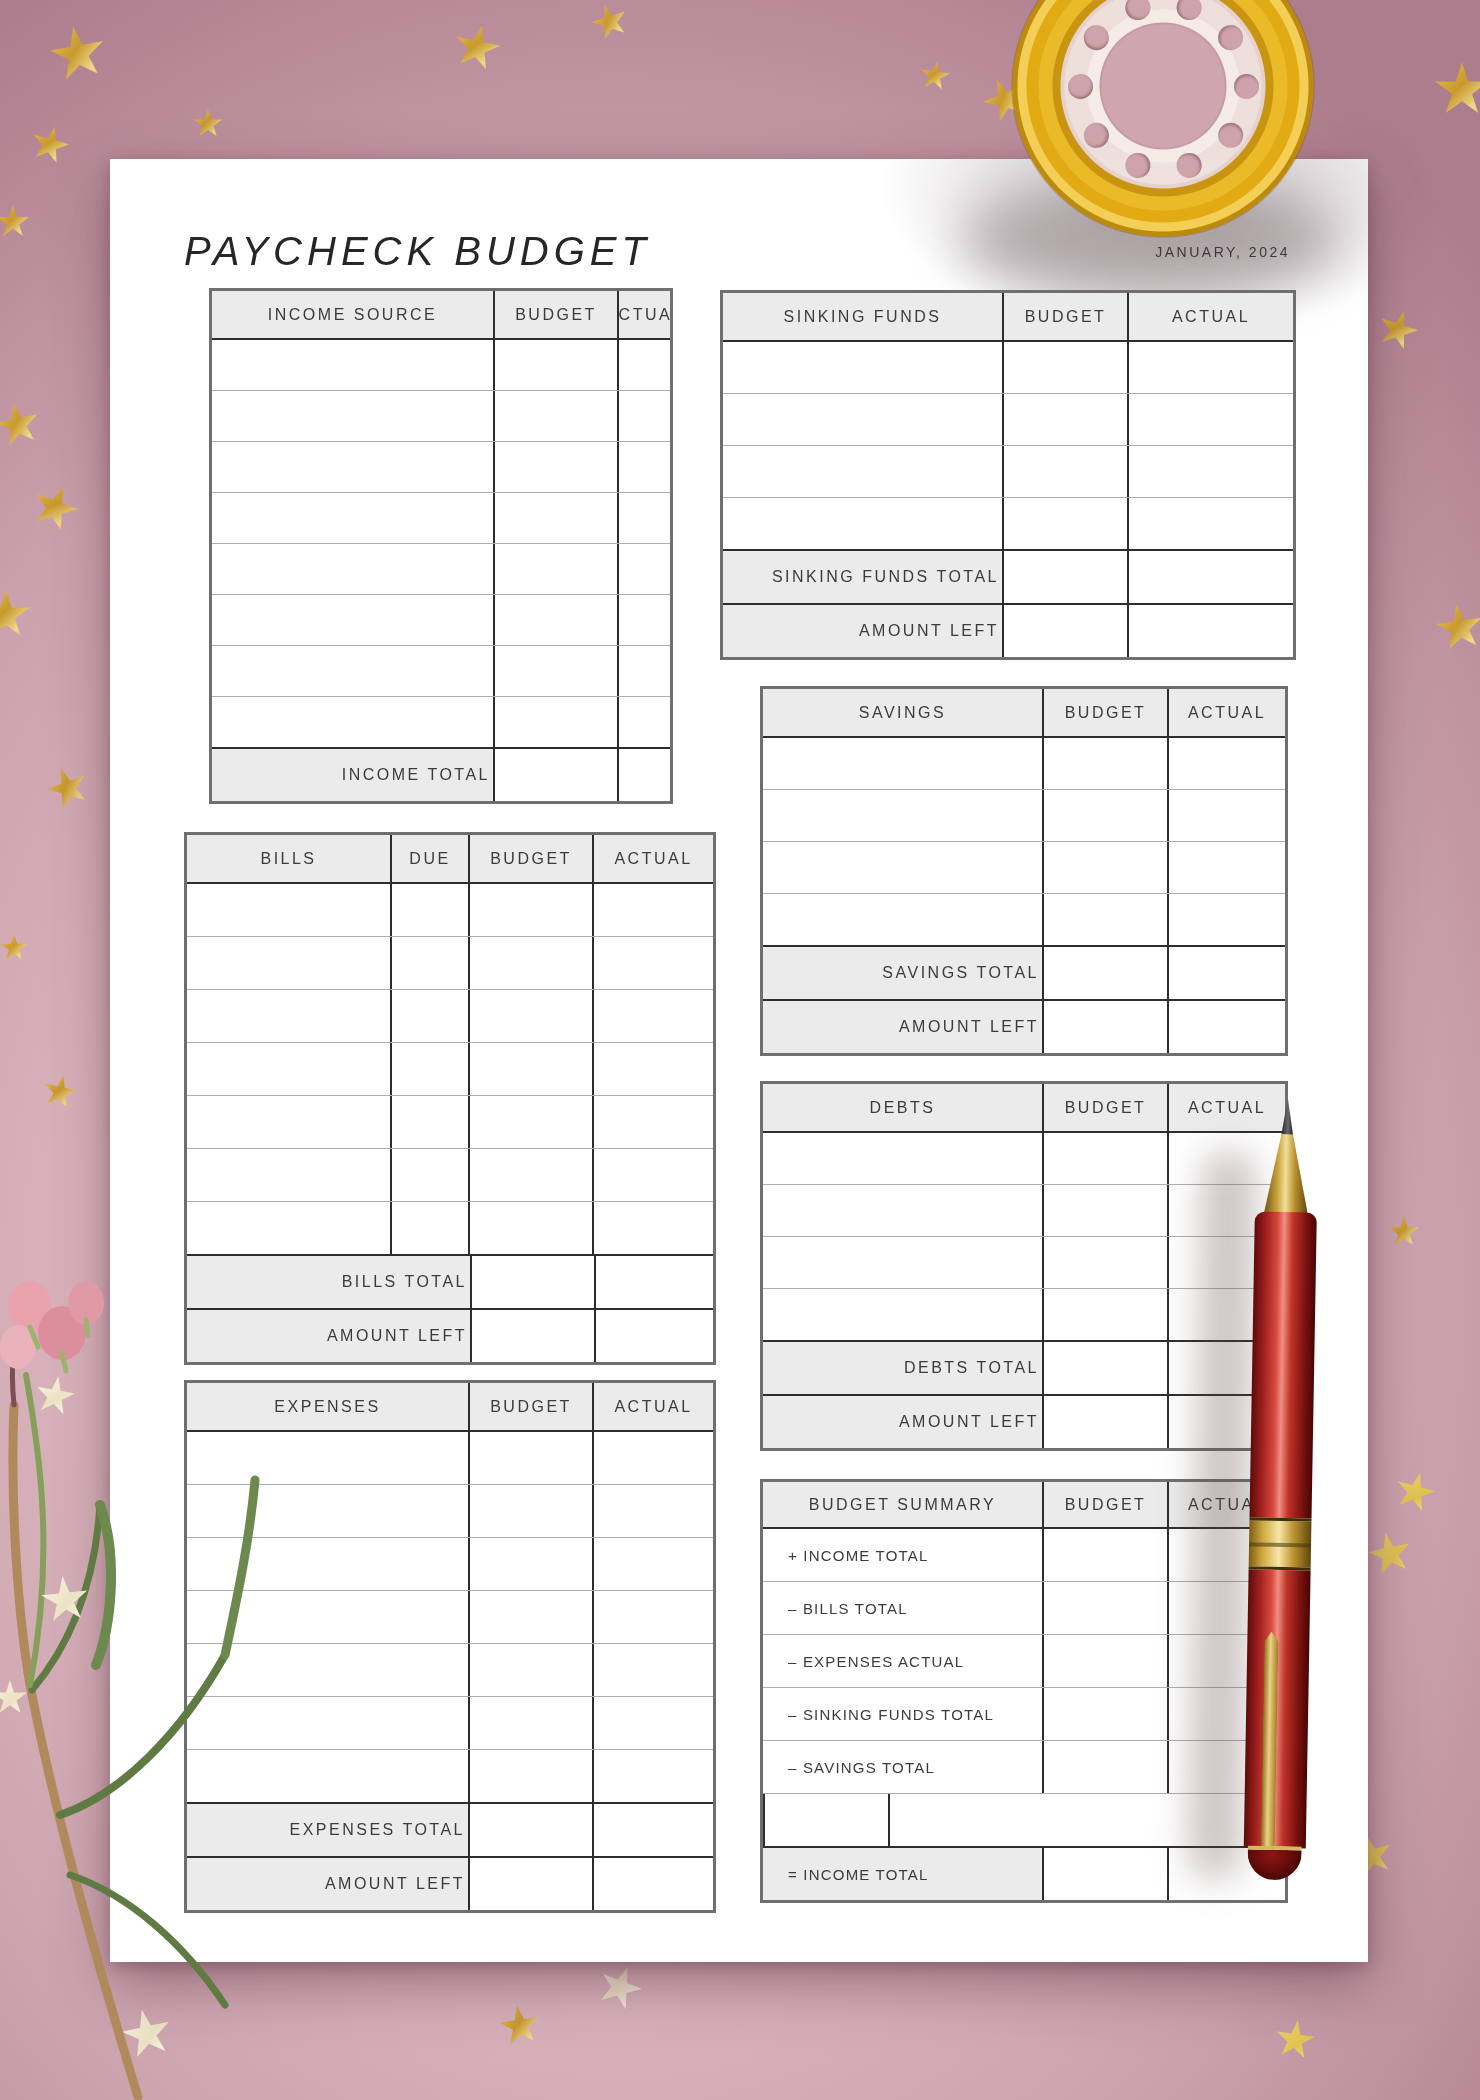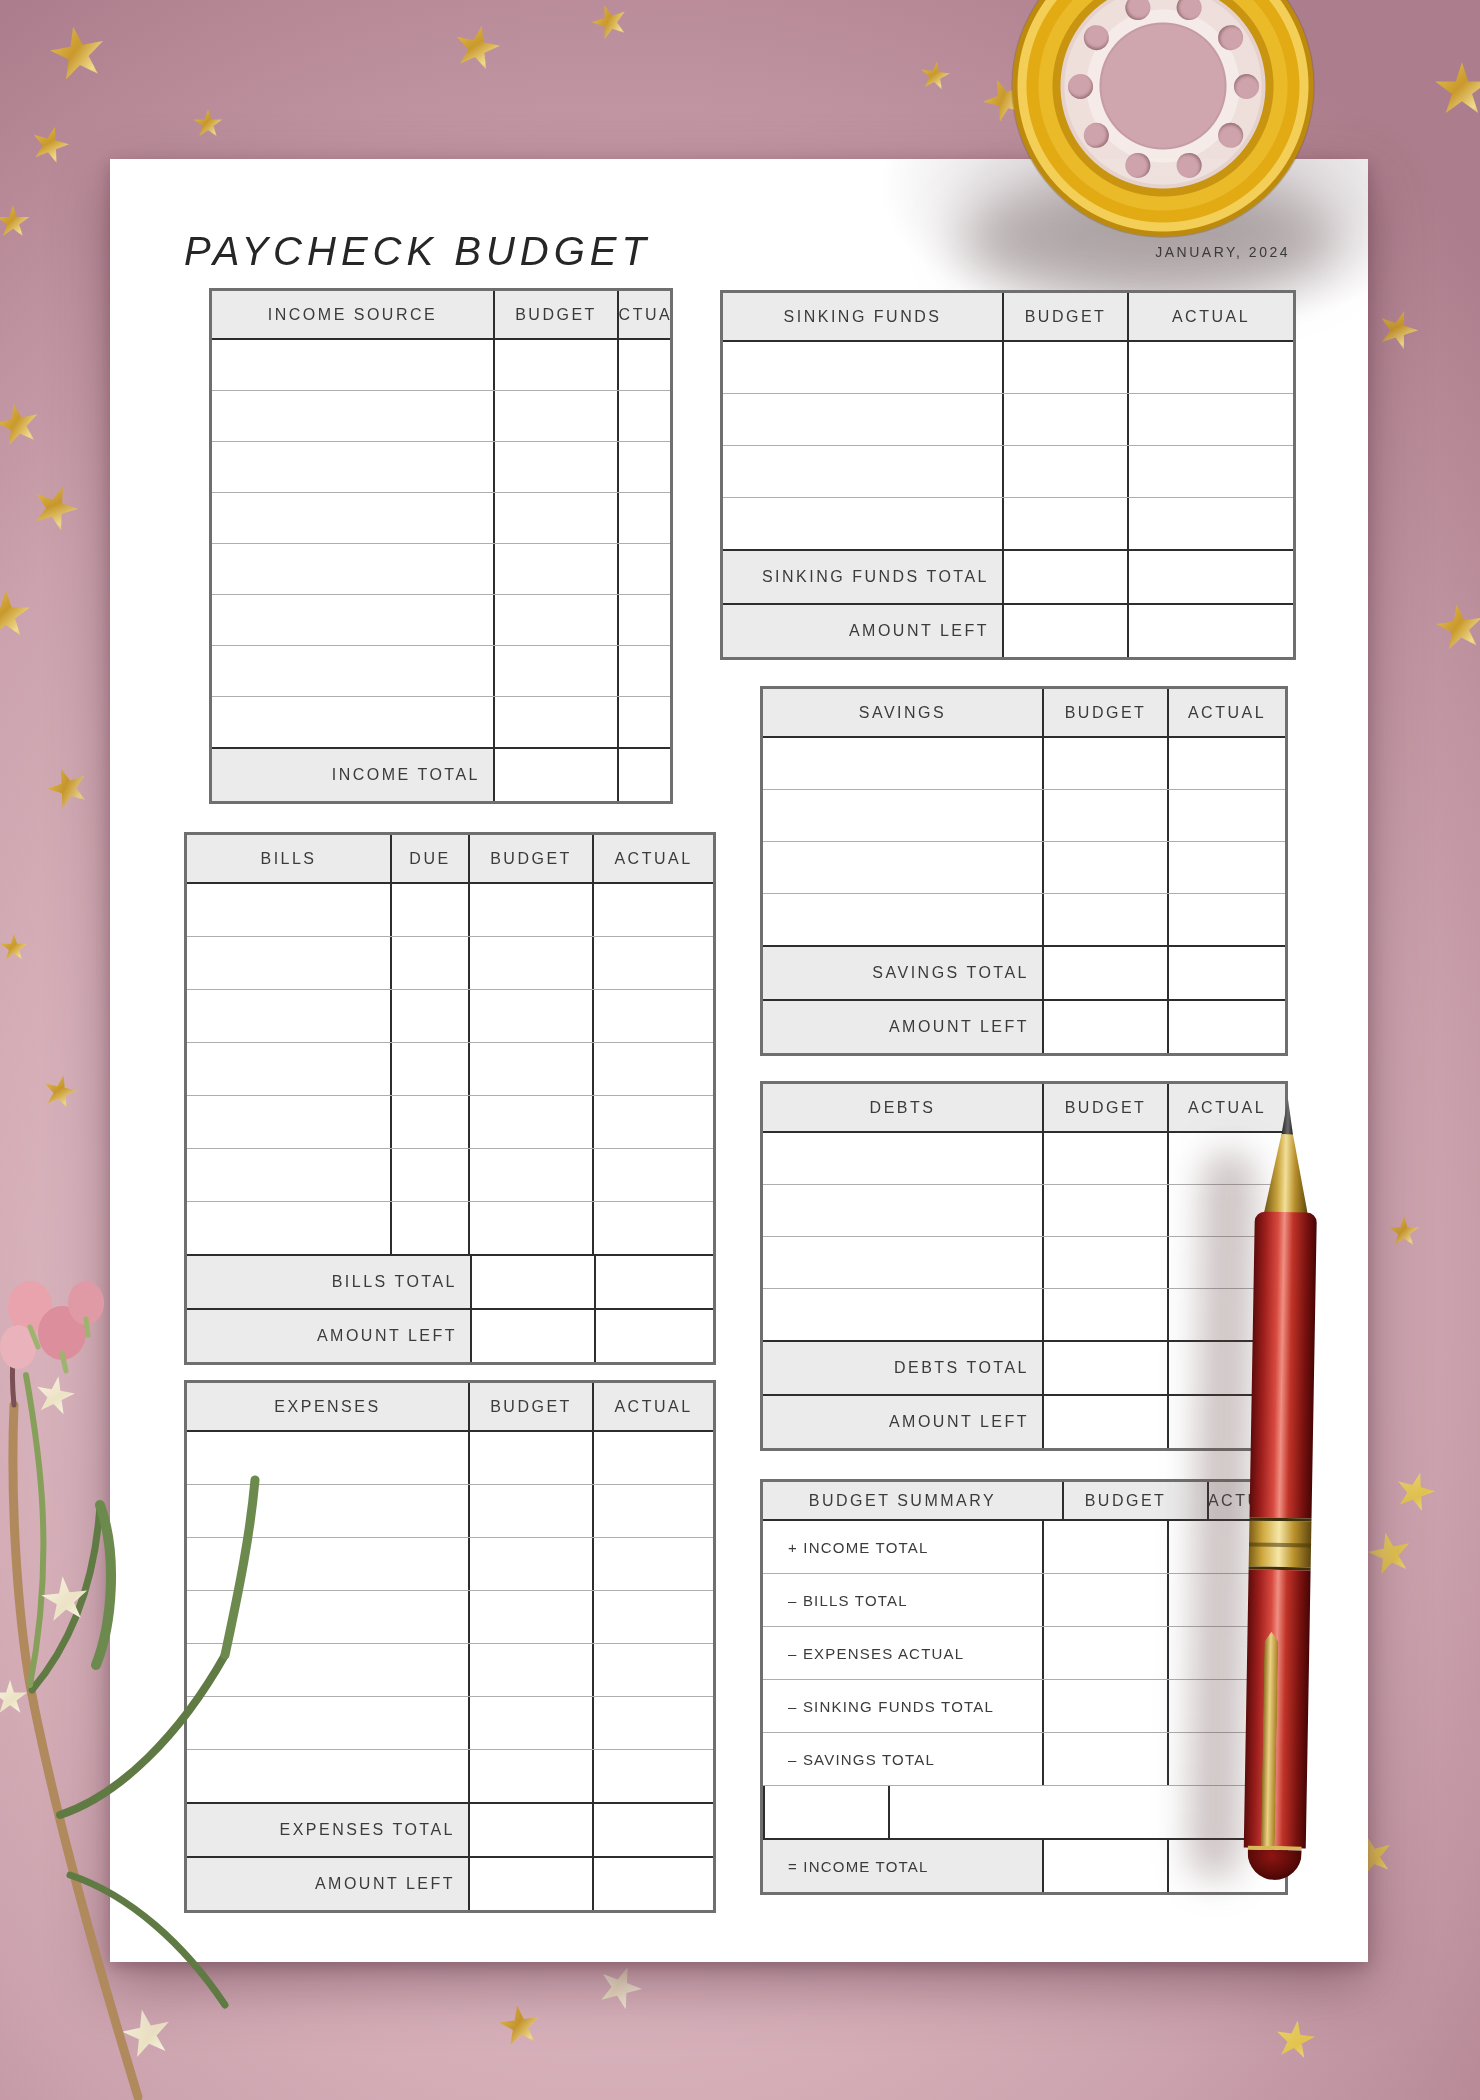--- a/index.html
+++ b/index.html
@@ -22,29 +22,29 @@
   .tbl{position:absolute;background:#fff;border:3px solid #6f6f6f;box-sizing:border-box;}
   .row{display:flex;align-items:stretch;}
   .hrow{height:49px;background:#ebebeb;border-bottom:2px solid #2d2d2d;box-sizing:border-box;}
   .c{box-sizing:border-box;display:flex;align-items:center;justify-content:center;
      font-size:16px;letter-spacing:2.5px;color:#3b3b3b;white-space:nowrap;overflow:hidden;}
   .vd{border-left:2px solid #2d2d2d;}
   .drow{border-top:1px solid #aeaeae;}
   .drow.first{border-top:none;}
   .trow{border-top:2px solid #2d2d2d;}
   .gray{background:#ebebeb;}
-  .tlab{justify-content:flex-end;padding-right:13px;}
+  .tlab{justify-content:flex-end;padding-right:3px;}
   
   .L .lab{width:281px;} .L .bud{width:124px;} .L .act{flex:1;}
   .B .lab{width:203px;} .B .due{width:78px;} .B .bud{width:124px;} .B .act{flex:1;}
   .B .lab2{width:283px;}
   
   .R .lab{width:279px;} .R .bud{width:125px;} .R .act{flex:1;} .r50{height:50px;} .r51{height:51px;} .r52{height:52px;}
   .srow .slab{justify-content:flex-start;padding-left:25px;font-size:15px;letter-spacing:1.2px;}
-  .sum-h{height:39px;gap:20px;}
+  .sum-h{height:47px;}
   
   .star{position:absolute;clip-path:polygon(50% 0%,61% 35%,98% 35%,68% 57%,79% 91%,50% 70%,21% 91%,32% 57%,2% 35%,39% 35%);
     background:linear-gradient(135deg,#e9c65d 0%,#c9992c 45%,#f0da8e 75%,#d3a52f 100%);
     filter:drop-shadow(1px 2px 1px rgba(110,70,50,.25));}
   .star.cream{background:linear-gradient(140deg,#faf6e8 0%,#ece2c4 55%,#fdfaf0 100%);}
   .star.flat{background:linear-gradient(135deg,#f0d977 0%,#e3c44f 60%,#f4e28d 100%);}
   
   .tape{position:absolute;left:1011px;top:-66px;width:304px;height:304px;border-radius:50%;
     background:radial-gradient(circle at 50% 50%,
       #cfa6ae 0 61px, #c59ba5 62px 63px,

